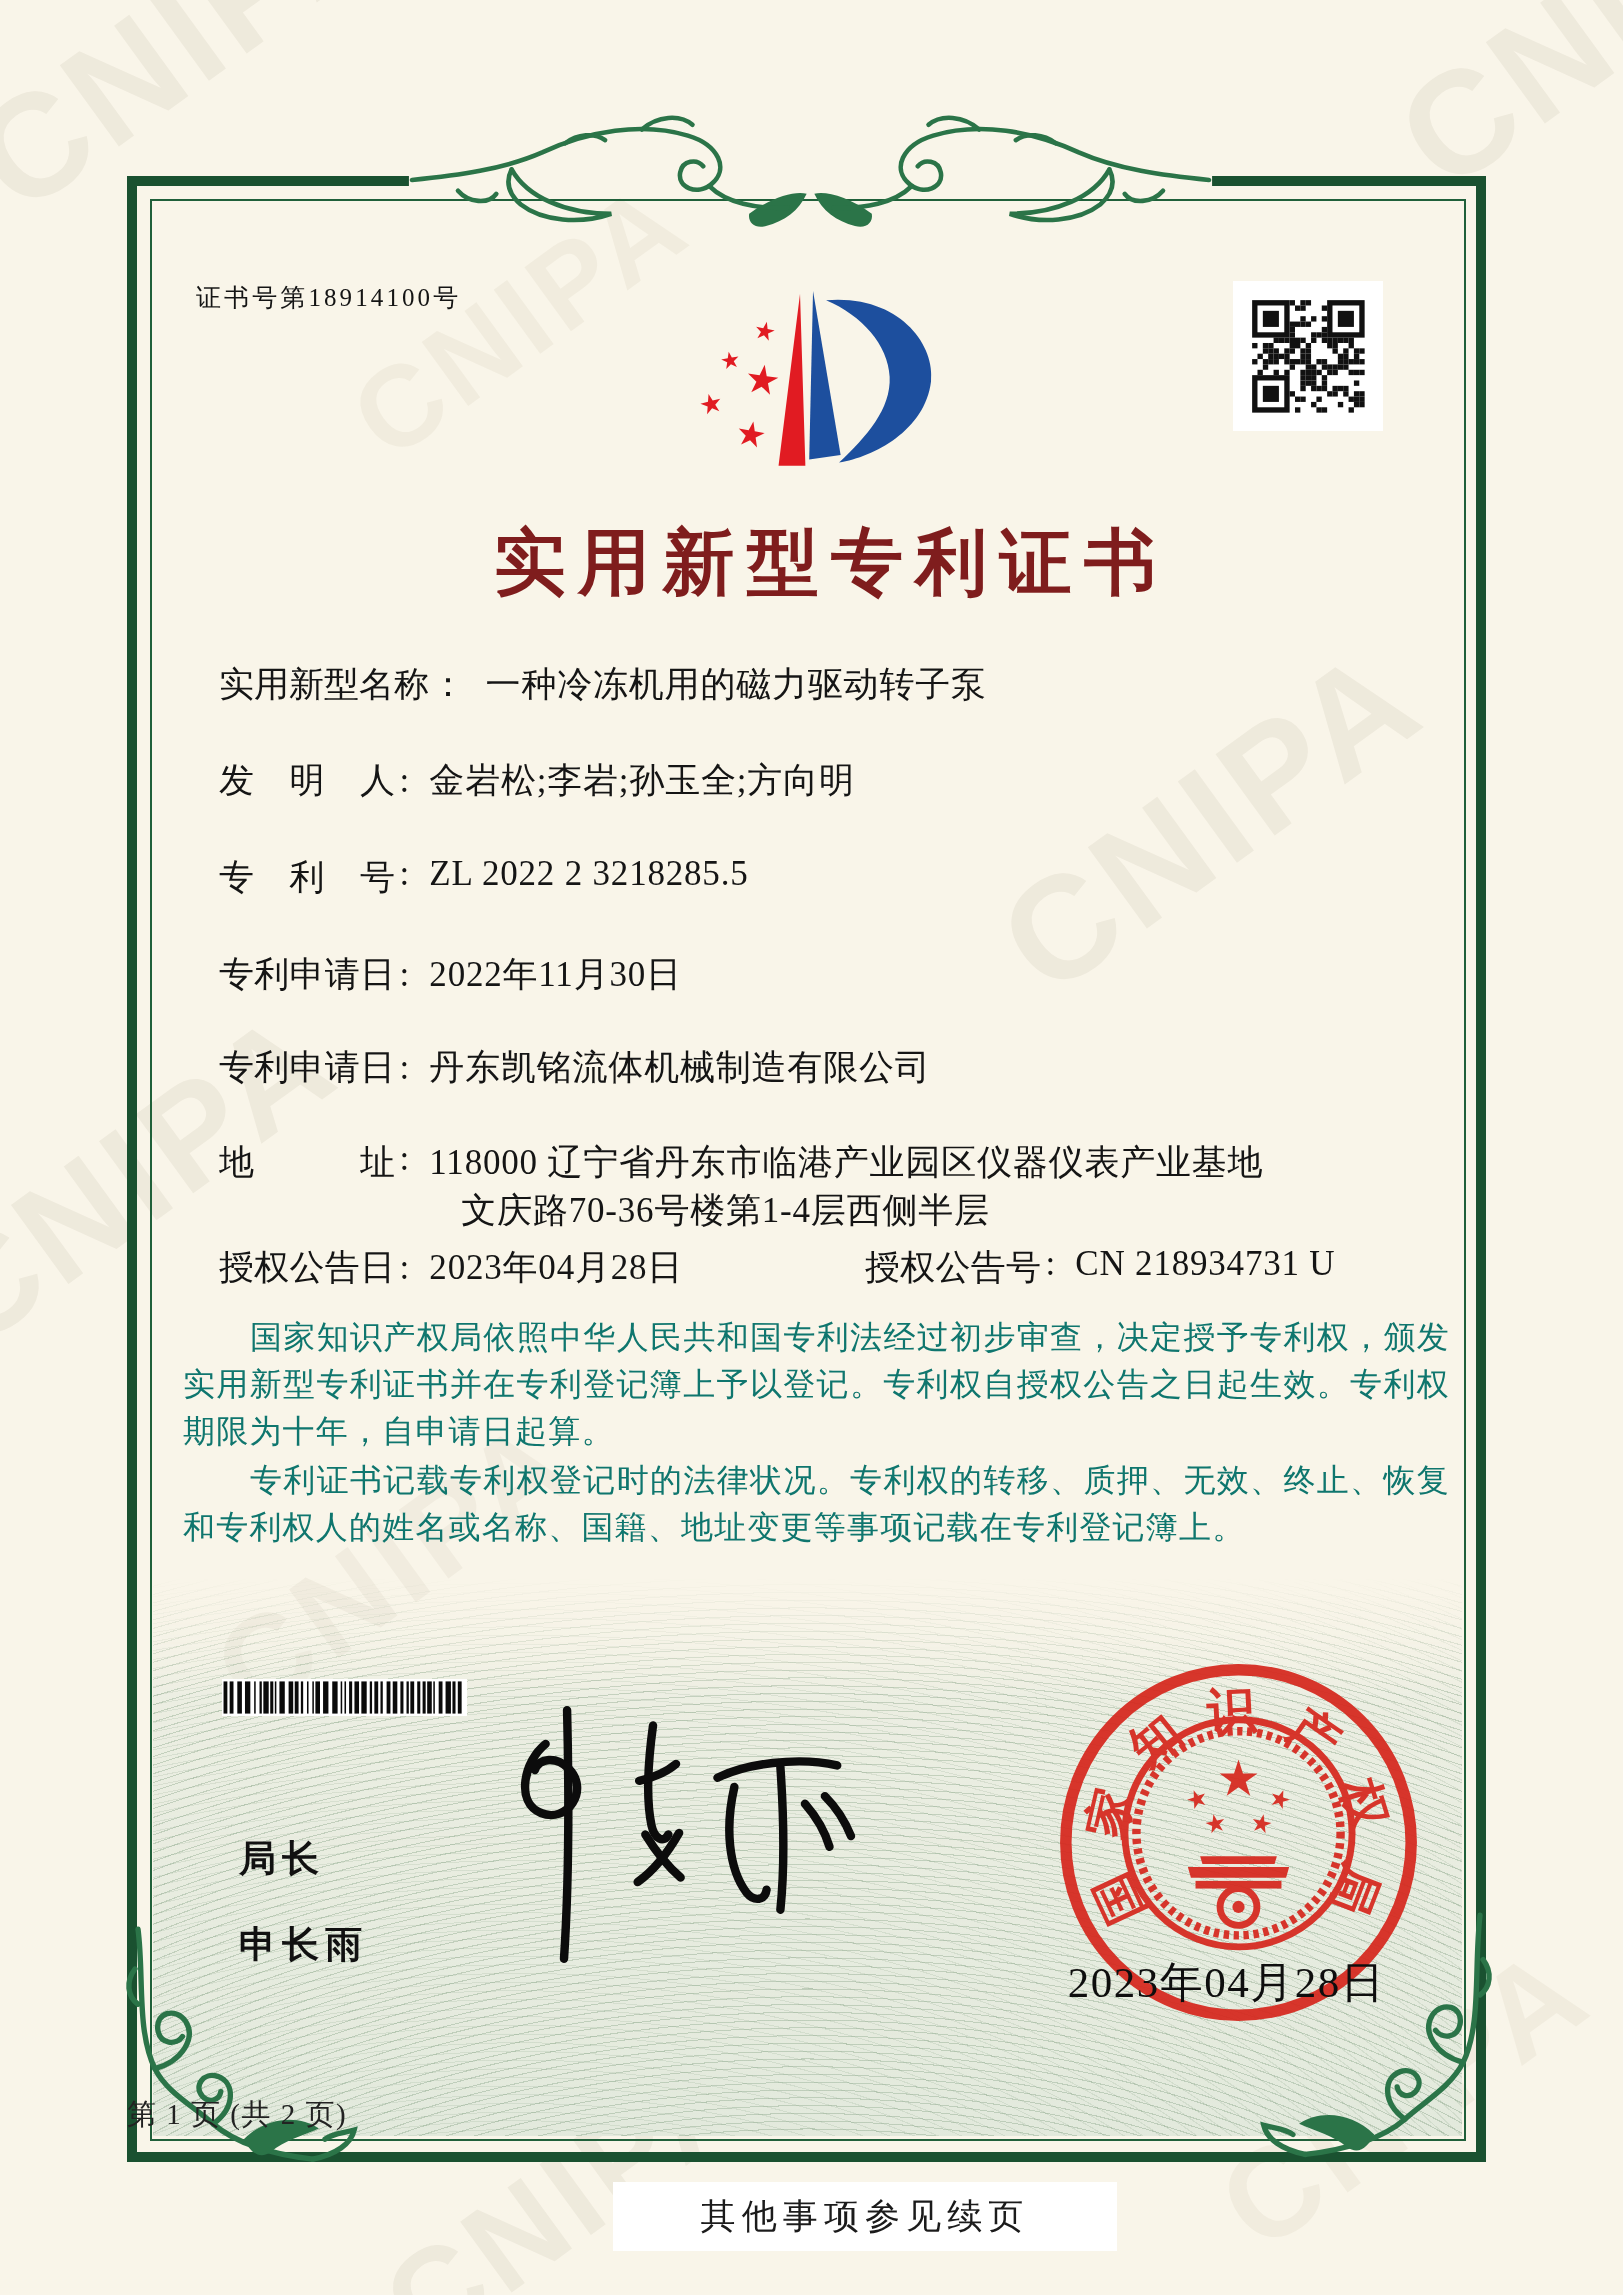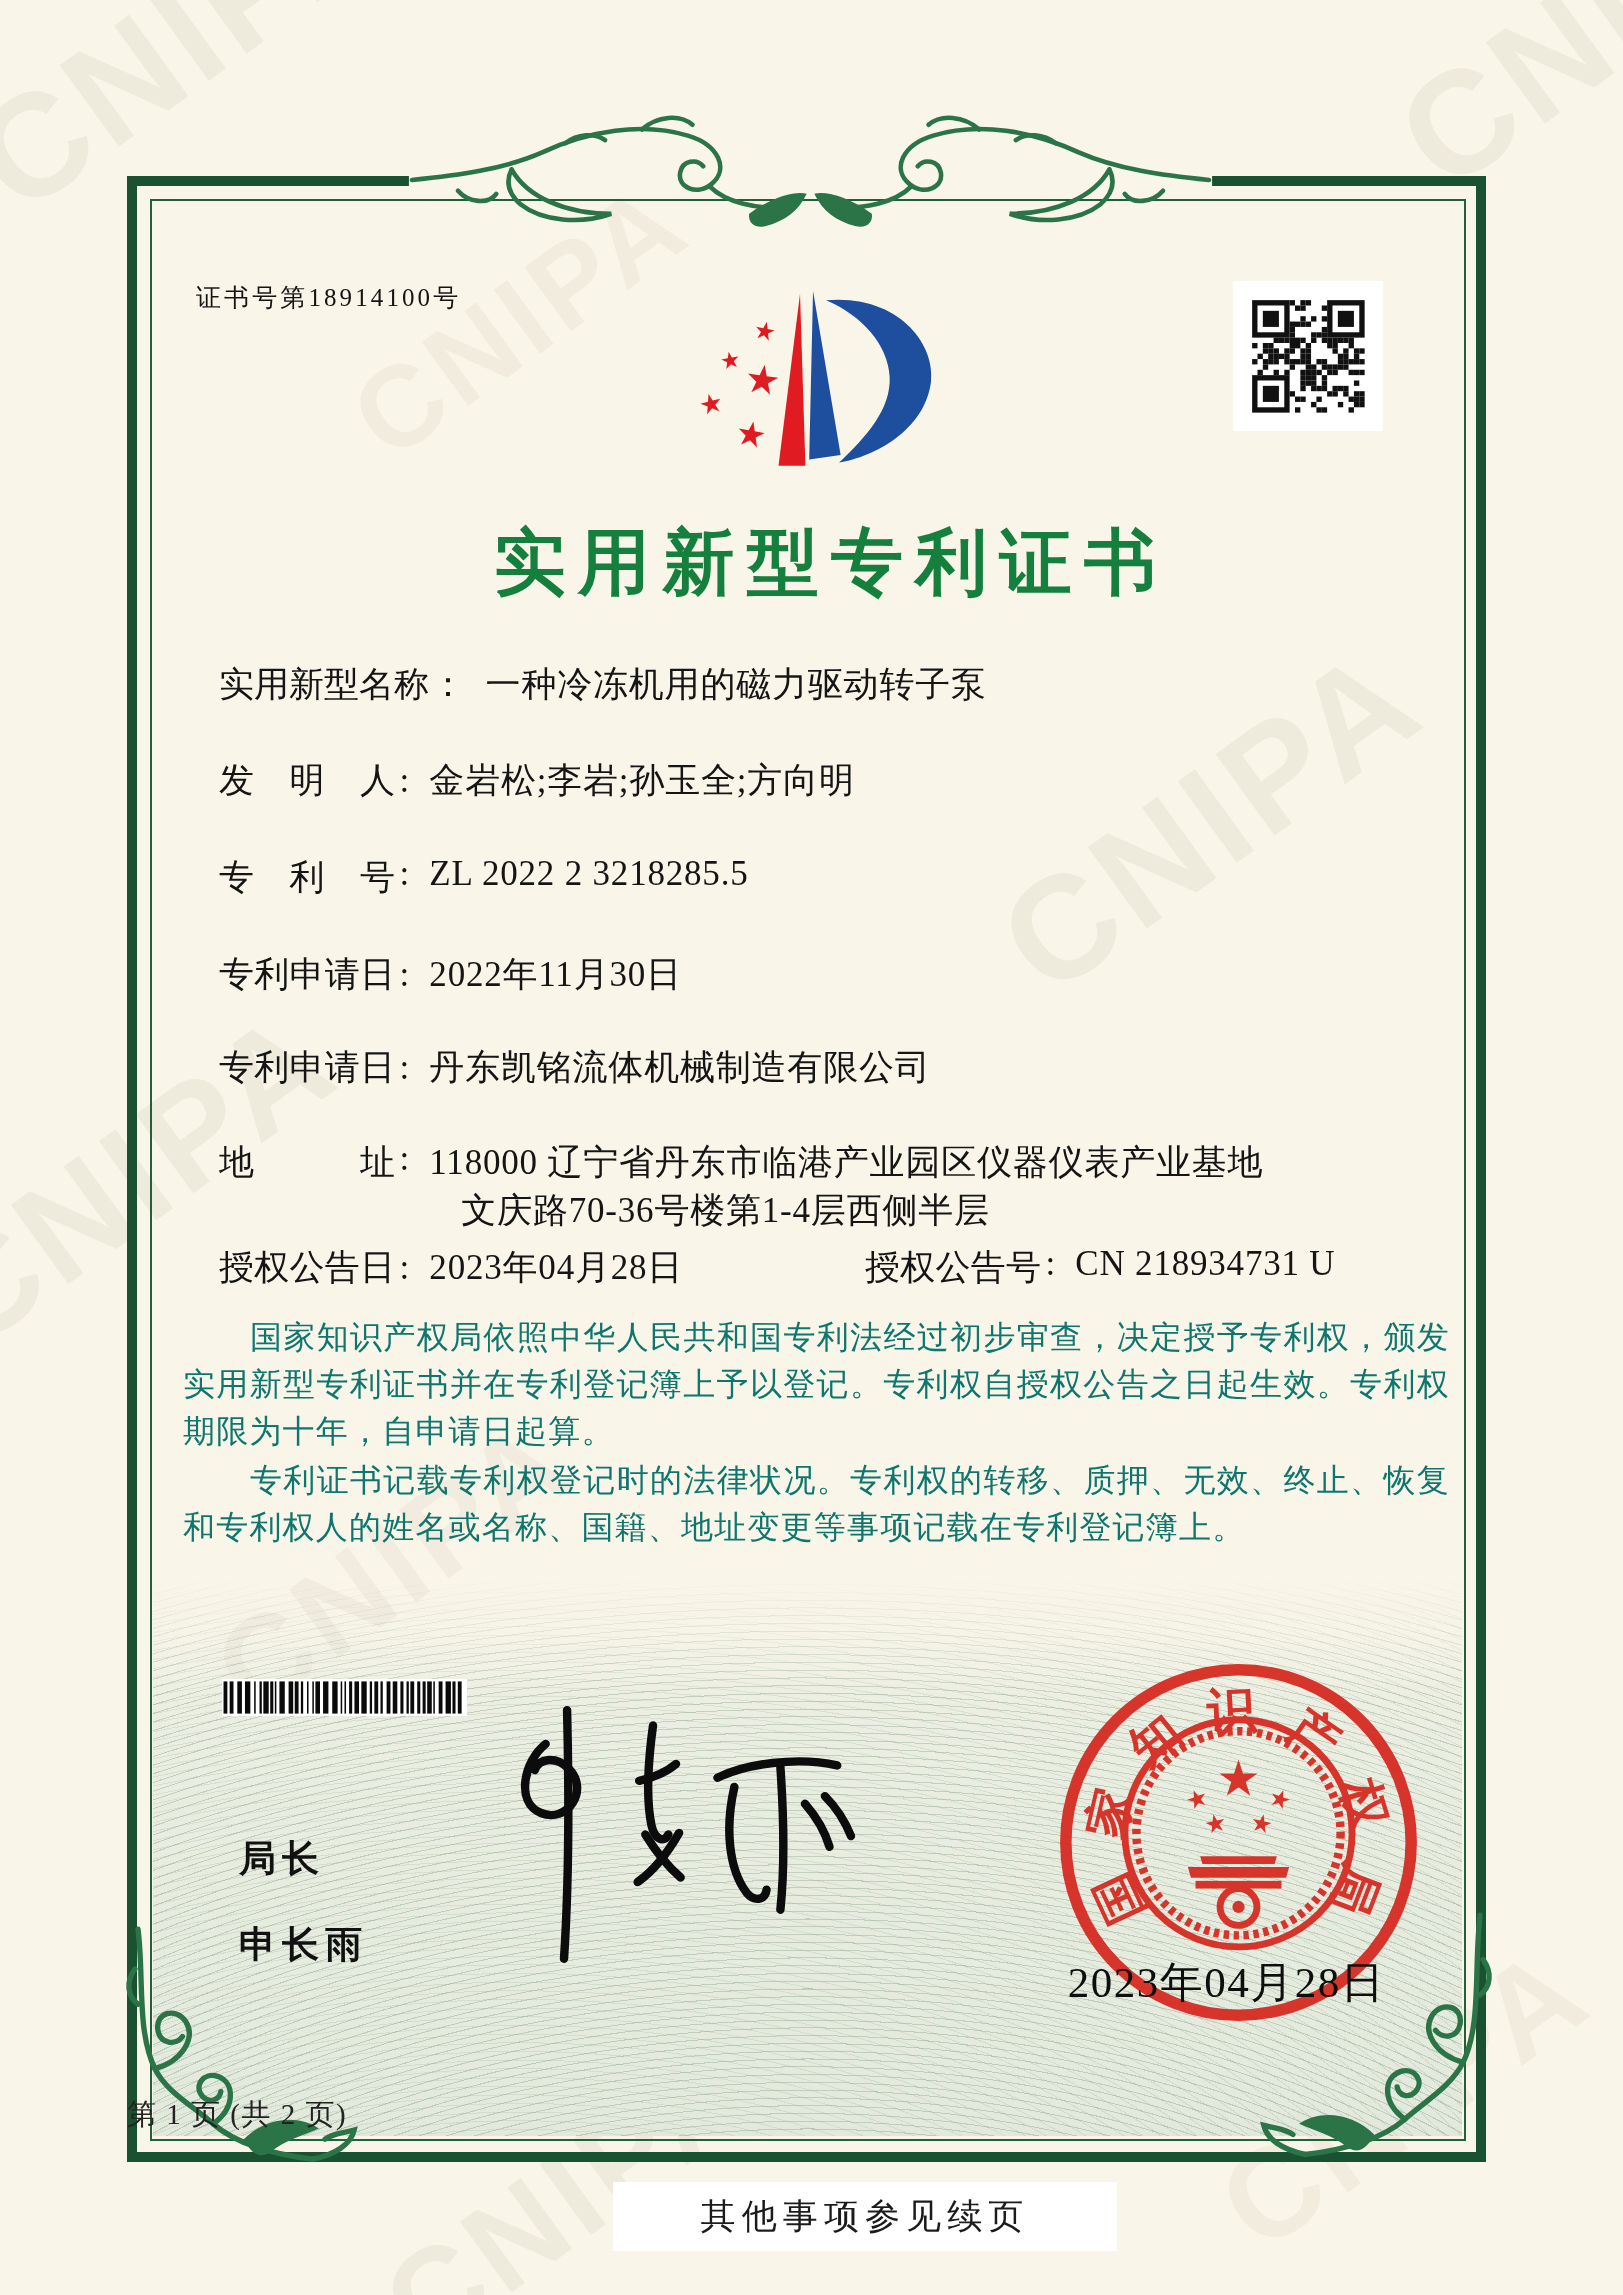--- a/index.html
+++ b/index.html
@@ -23,21 +23,21 @@
       background:
         repeating-radial-gradient(ellipse 2607px 1763px at 50% 195%, rgba(118,150,118,0.34) 0 1.5px, rgba(0,0,0,0) 1.5px 11.5px),
         repeating-radial-gradient(ellipse 2300px 1533px at 28% 175%, rgba(118,150,118,0.16) 0 1.5px, rgba(0,0,0,0) 1.5px 13px),
         linear-gradient(180deg, rgba(226,233,221,0) 0px, rgba(226,233,221,0.6) 130px, #e2e9dc 100%);
       -webkit-mask-image:linear-gradient(180deg, transparent 0, #000 115px);
       mask-image:linear-gradient(180deg, transparent 0, #000 115px);}
 
   .cert-no{position:absolute;left:196px;top:281px;font-size:25px;color:#141414;letter-spacing:3.1px;}
 
   .title{position:absolute;left:127px;top:515px;width:1408px;text-align:center;
-      font-size:72px;font-weight:bold;color:#15803d;letter-spacing:12.3px;}
+      font-size:72px;font-weight:bold;color:#7f1d1d;letter-spacing:12.3px;}
 
   .row{position:absolute;left:219px;font-size:35px;color:#151515;white-space:nowrap;}
   .flabel{display:inline-block;text-align:justify;text-align-last:justify;vertical-align:top;}
   .w270{width:207px;}
   .w230{width:176px;}
   .fcolon{margin-left:4.6px;}
   .fvalue{margin-left:20px;letter-spacing:0.8px;}
   .addr-lines{display:inline-block;vertical-align:top;margin-left:20px;letter-spacing:0.8px;line-height:48px;}
   .addr-l2{margin-left:32px;}
   .auth-right{position:absolute;left:646px;top:0;}

